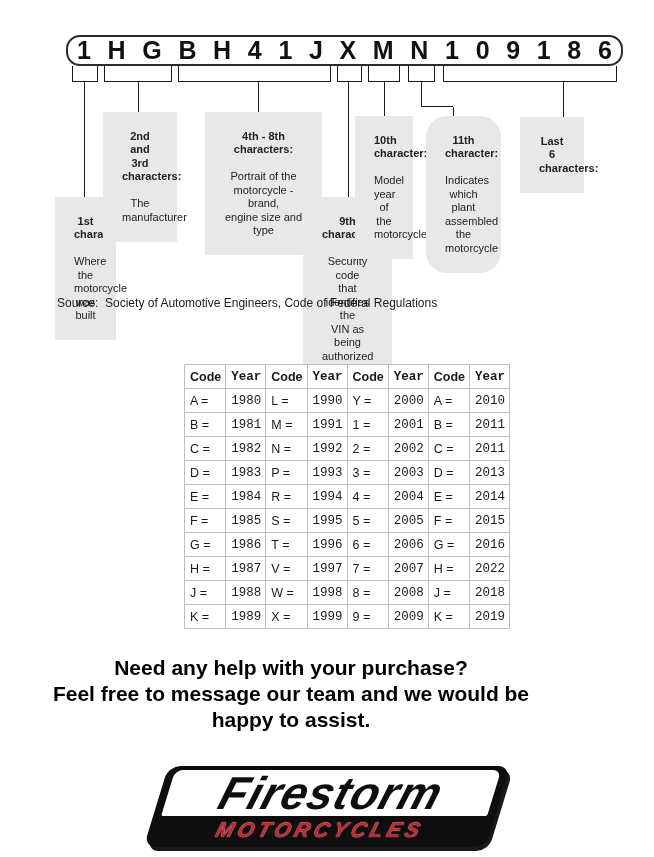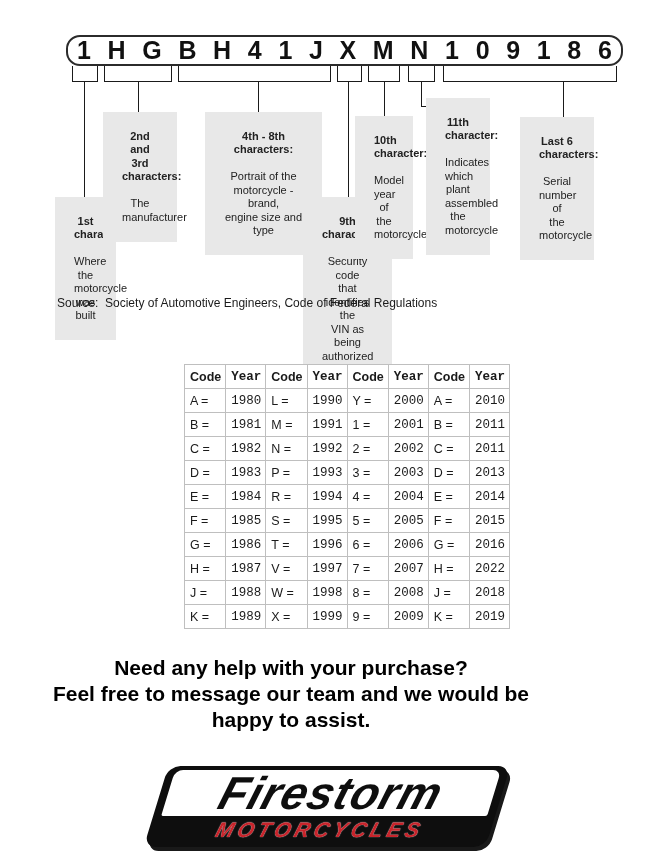--- a/index.html
+++ b/index.html
@@ -52,22 +52,22 @@
     font-size:11px; line-height:13.5px; color:#222; padding:4px 19px;
     white-space:pre-line;
   }
   .co-title { font-weight:bold; display:block; white-space:pre-line; }
   .co-body  { display:block; white-space:pre-line; }
   .co-first         { left:55px;  top:197px; width:61px; }
   .co-second-third  { left:103px; top:112px; width:74px; }
   .co-fourth-eighth { left:205px; top:112px; width:117px; }
   .co-ninth         { left:303px; top:197px; width:89px; }
   .co-tenth         { left:355px; top:116px; width:58px; }
-  .co-eleventh      { left:426px; top:98px; width:64px; }
-  .co-last6         { left:520px; top:117px; width:74px; }
+  .co-eleventh      { left:426px; top:116px; width:75px;border-radius:21px; }
+  .co-last6         { left:520px; top:117px; width:64px; }
 
   
   .source {
     position:absolute; left:57px; top:296px; font-size:12px; color:#1a1a1a;
     white-space:pre-wrap;
   }
 
   
   .year-table {
     position:absolute; left:184px; top:364px;
@@ -191,22 +191,20 @@
 character:</span>
     <span class="co-body">Indicates
 which plant
 assembled
 the
 motorcycle</span>
   </div>
   <div class="callout co-last6">
     <span class="co-title">Last 6
 characters:</span>
-    <span class="co-body">Serial number of
-the motorcycle</span>
   </div>
 
   <div class="source">Source:  Society of Automotive Engineers, Code of Federal Regulations</div>
 
   <table class="year-table">
     <thead>
         <tr>
           <th class="col-code">Code</th>
           <th class="col-year">Year</th>
           <th class="col-code">Code</th>

